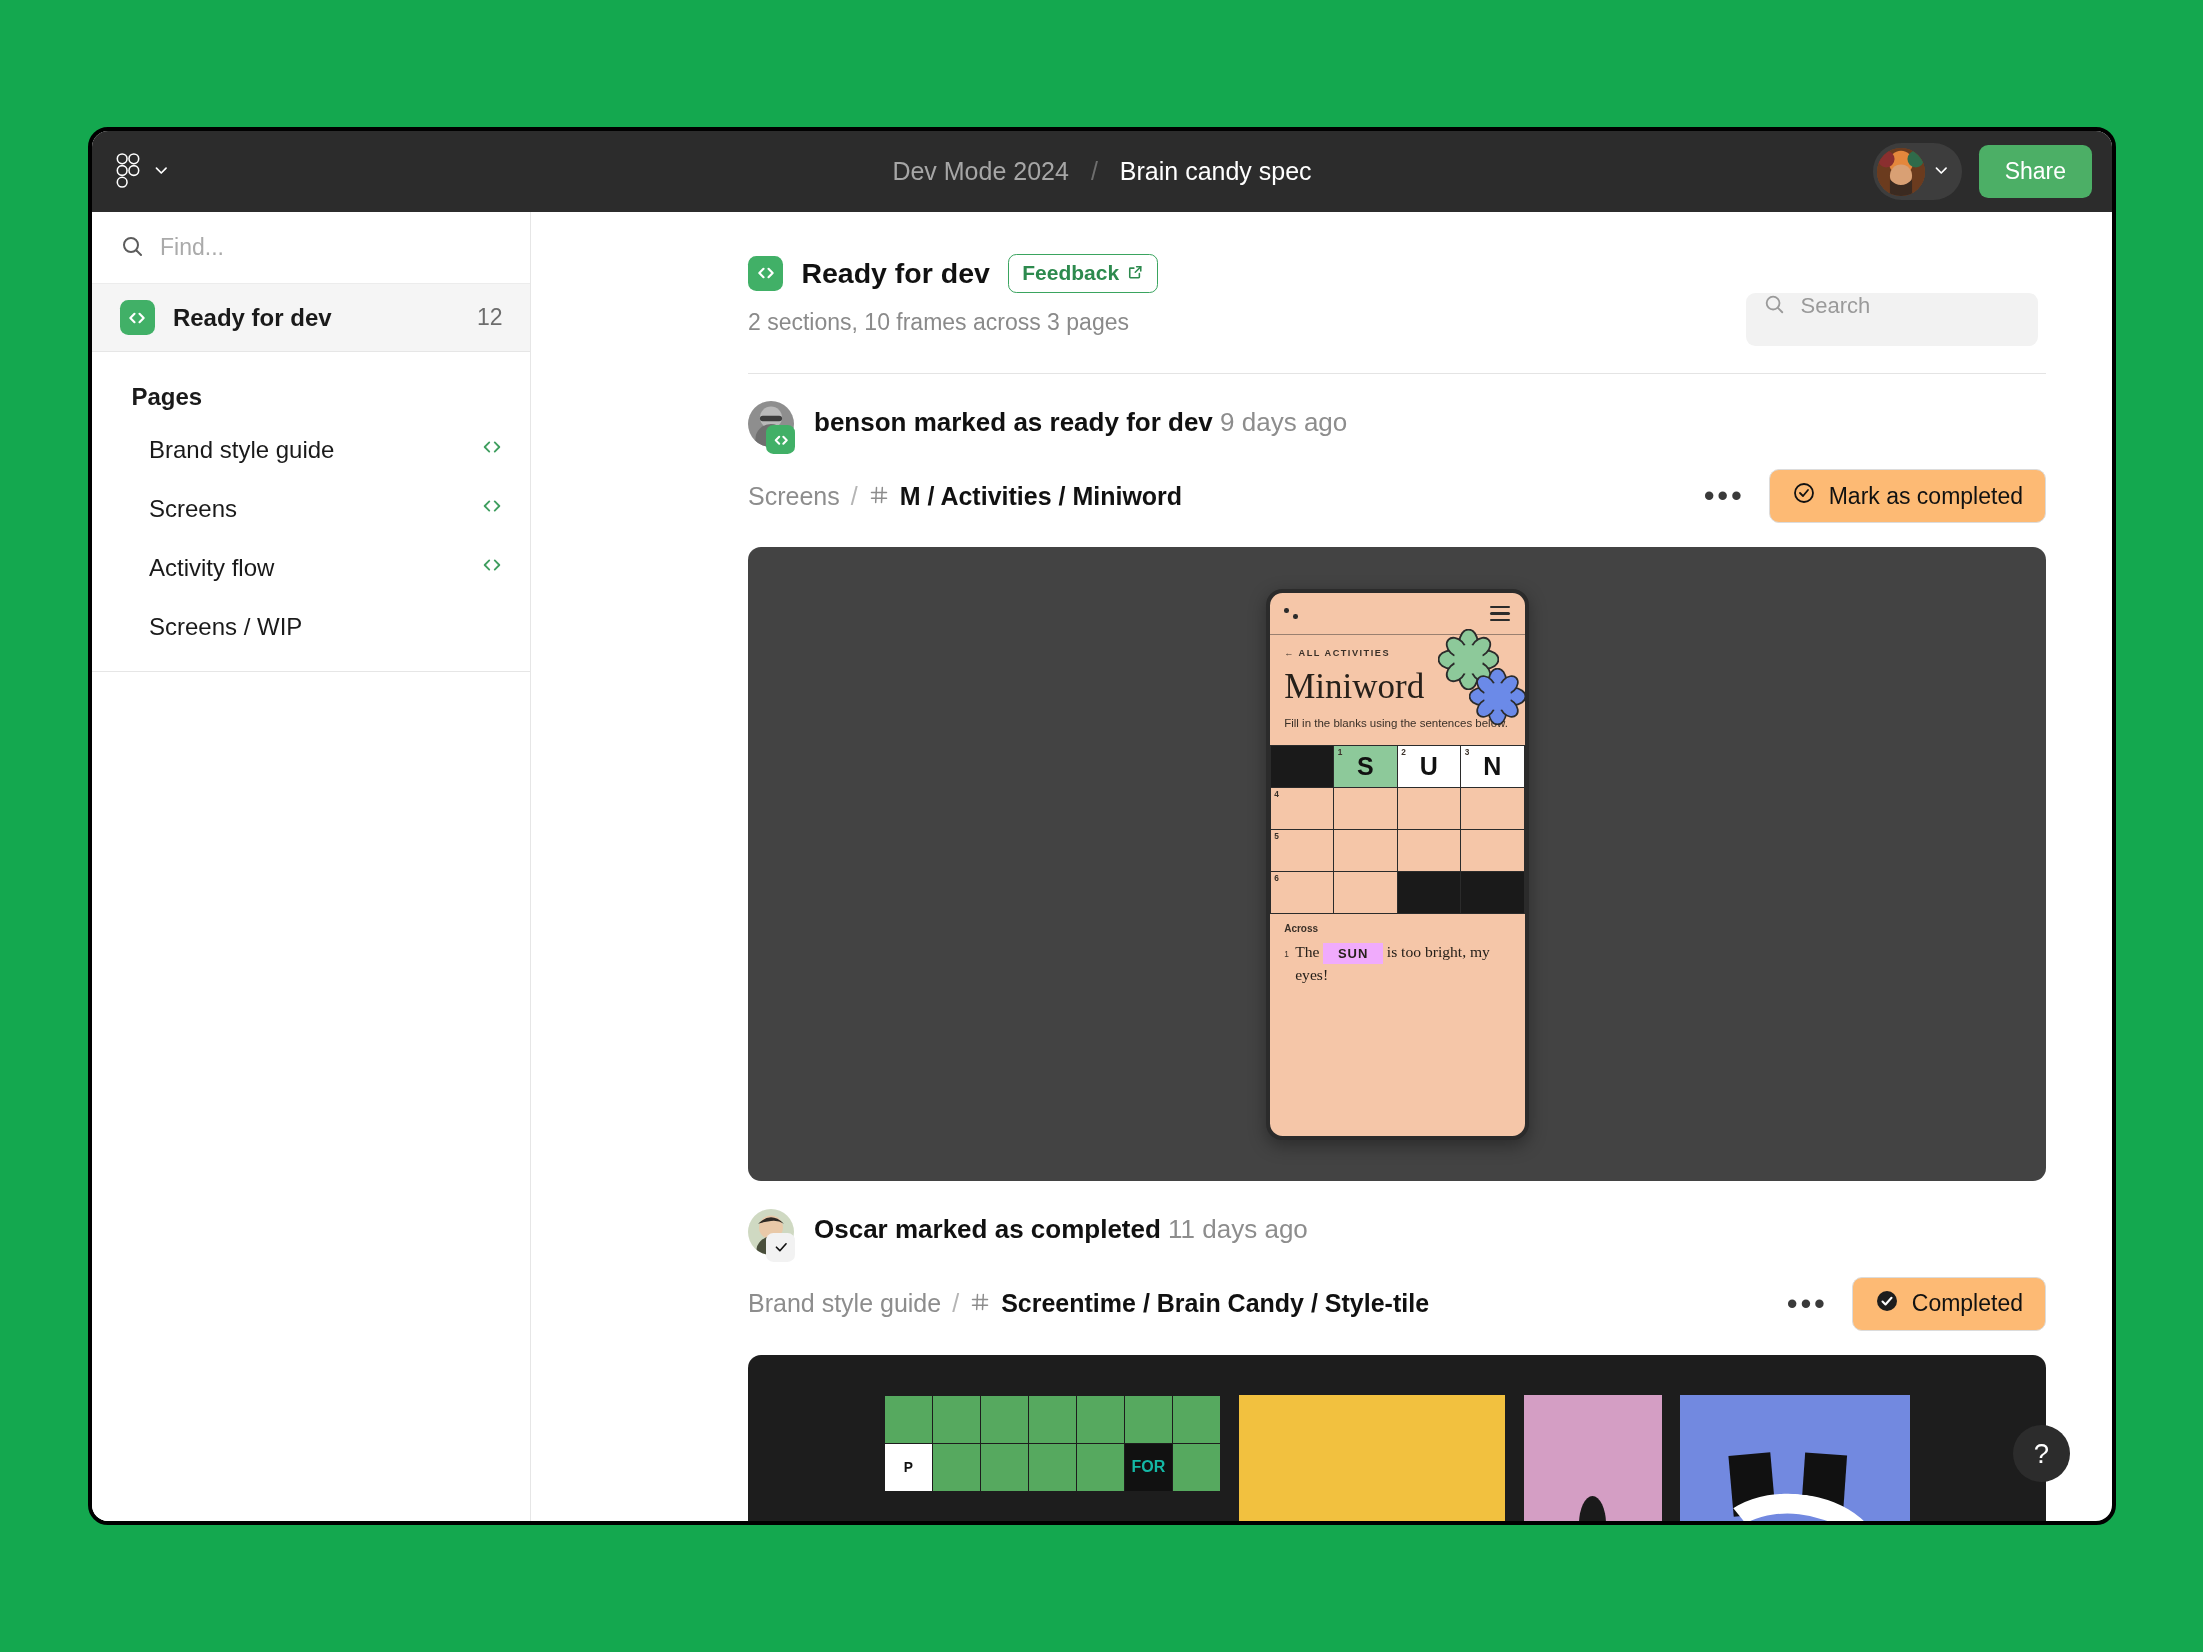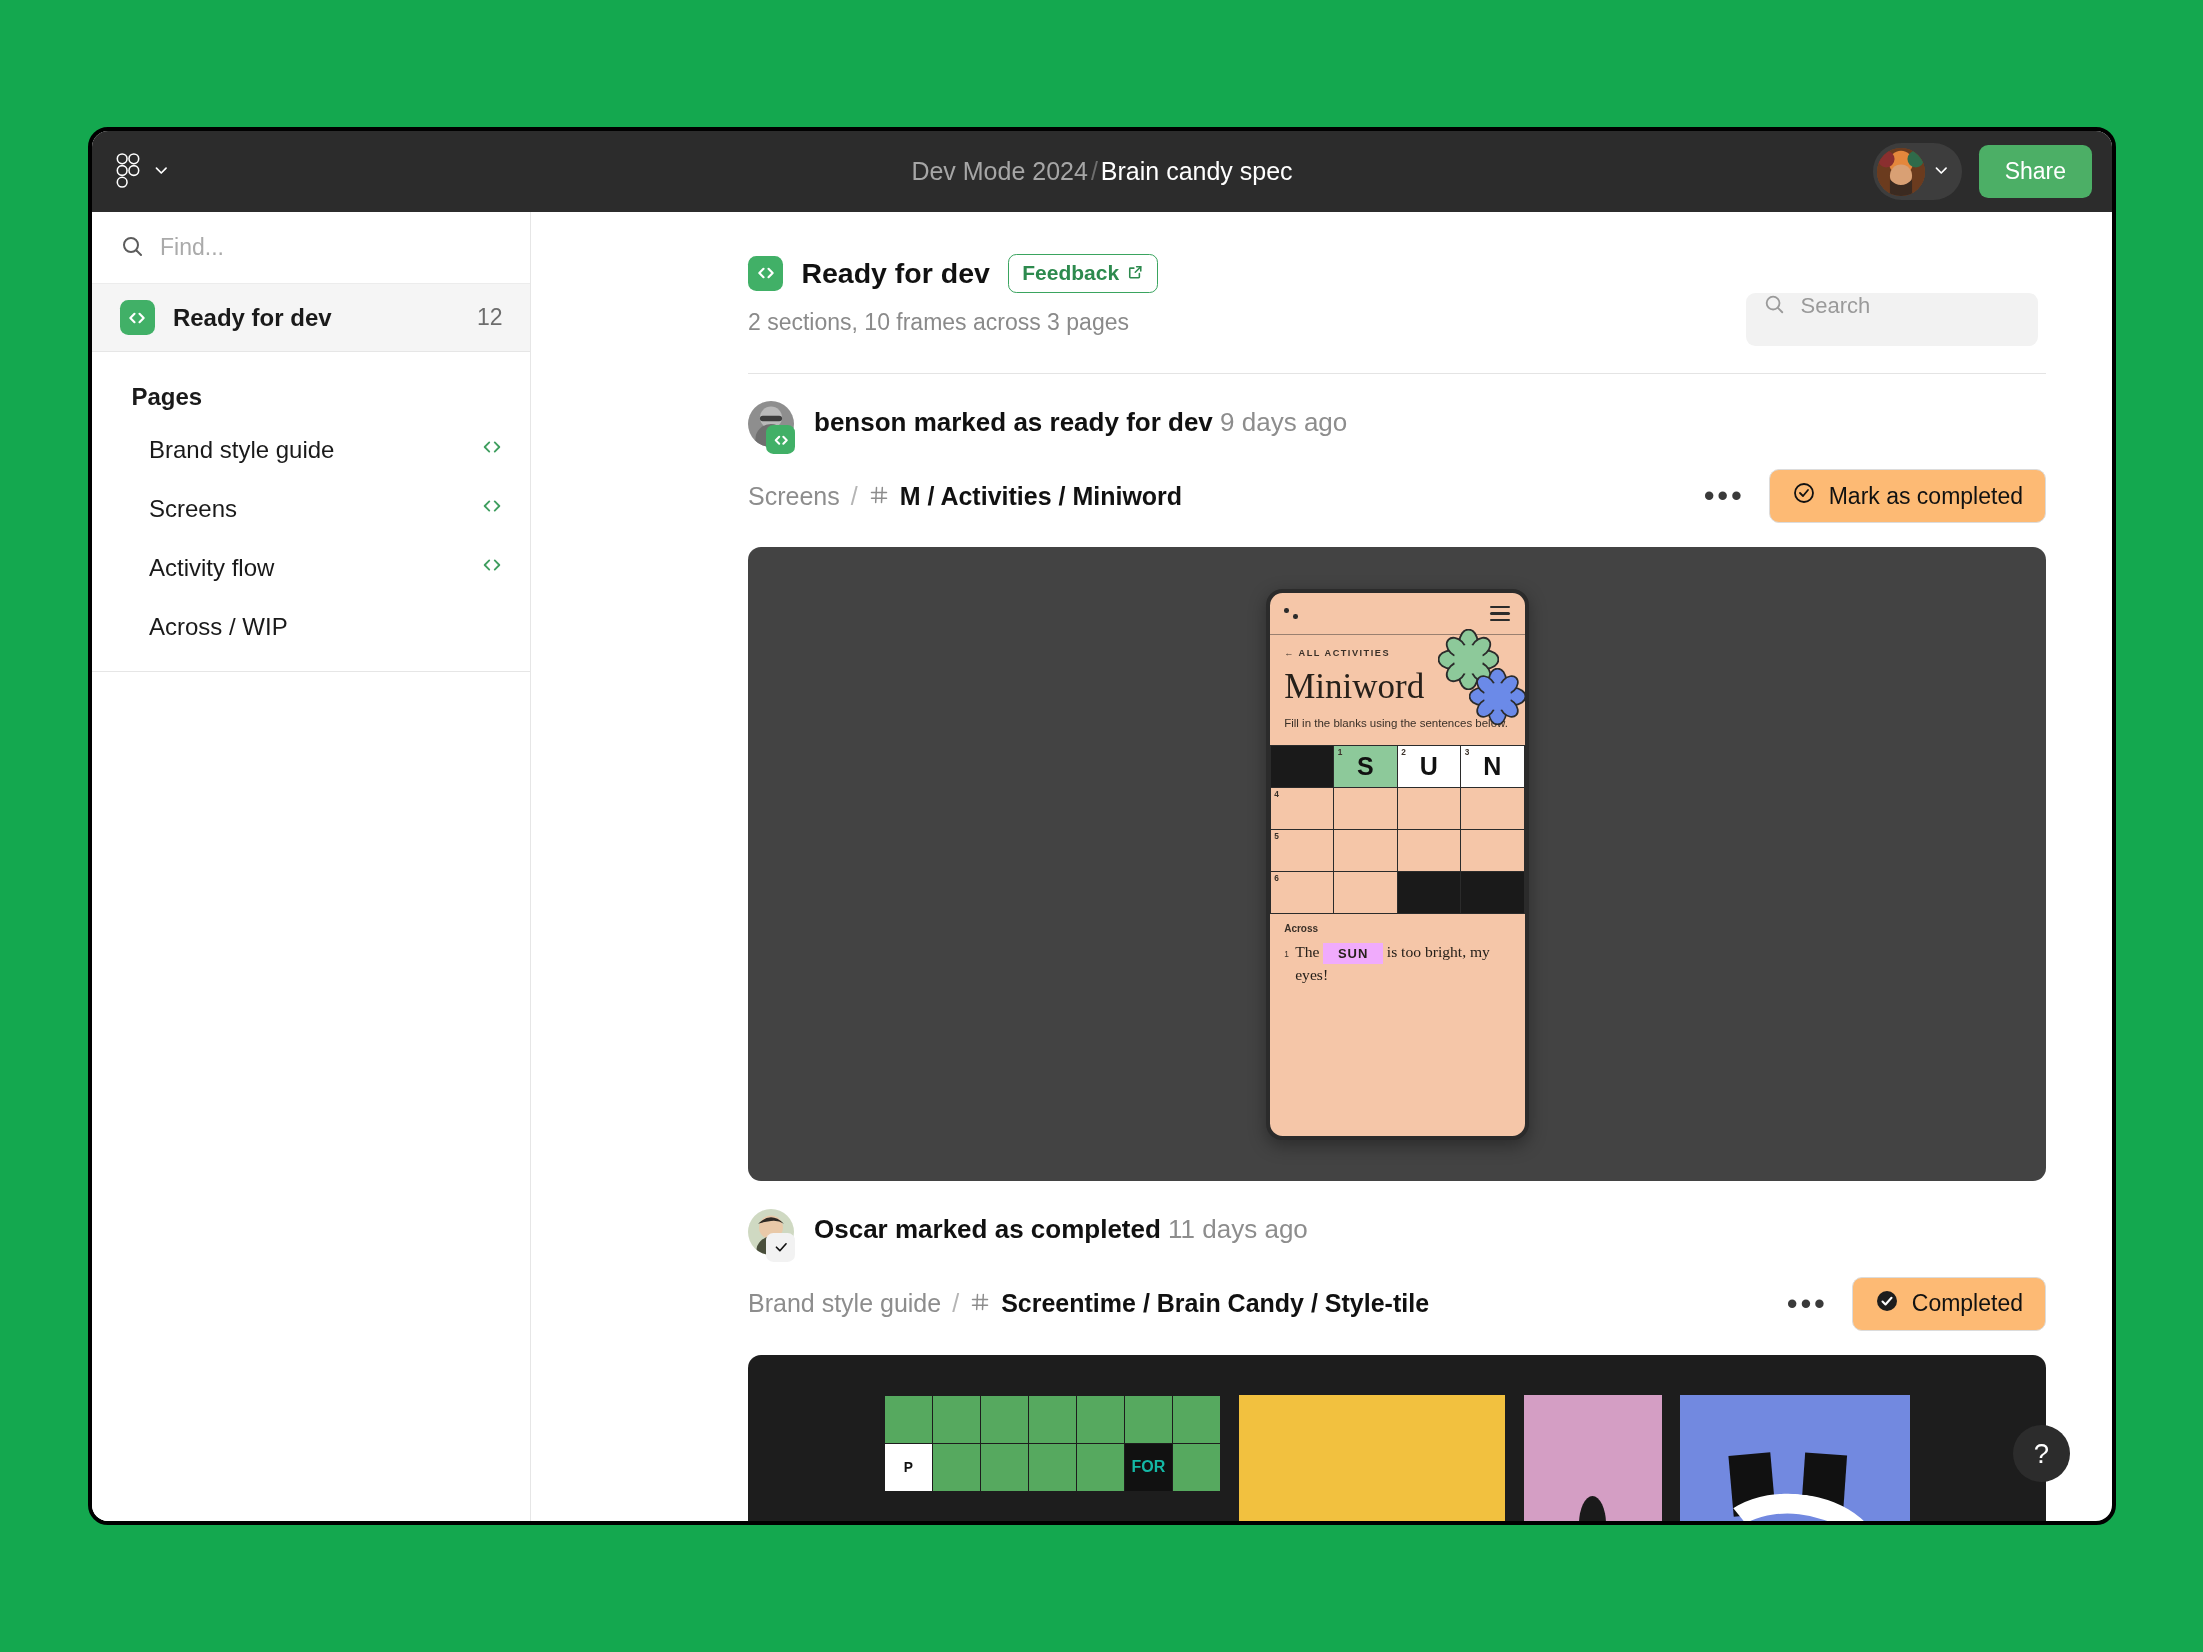--- a/index.html
+++ b/index.html
@@ -40,21 +40,21 @@
   .fig-logo-wrap { display: flex; align-items: center; gap: 13px; cursor: pointer; }
   .fig-logo { width: 24px; height: 35px; }
   .chev { width: 16.5px; height: 16.5px; }
 
   .breadcrumb-center {
     position: absolute;
     left: 0; right: 0;
     display: flex;
     justify-content: center;
     align-items: center;
-    gap: 3px;
+    gap: 22px;
     pointer-events: none;
     font-size: 25px;
   }
   .bc-muted { color: #a6a6a6; pointer-events: auto; cursor: pointer; }
   .bc-sep { color: #6e6e6e; }
   .bc-title { color: #ffffff; pointer-events: auto; cursor: pointer; }
 
   .topbar-right {
     margin-left: auto;
     display: flex;
@@ -502,21 +502,21 @@
         <span>Activity flow</span>
         <span class="page-code">
           <svg width="22" height="22" viewBox="0 0 24 24" fill="none" stroke="#3f9e5f" stroke-width="2" stroke-linecap="round" stroke-linejoin="round">
             <polyline points="9,7 4,12 9,17"></polyline>
               <polyline points="15,7 20,12 15,17"></polyline>
           </svg>
         </span>
       </div>
 
       <div class="page-item">
-        <span>Across / WIP</span>
+        <span>Screens / WIP</span>
       </div>
 
       <div class="sidebar-spacer"></div>
     </div>
 
     <div class="main">
 
       <div class="sec-title-row">
         <span class="code-badge">
           <svg width="20" height="20" viewBox="0 0 24 24" fill="none" stroke="#ffffff" stroke-width="2.6" stroke-linecap="round" stroke-linejoin="round">

